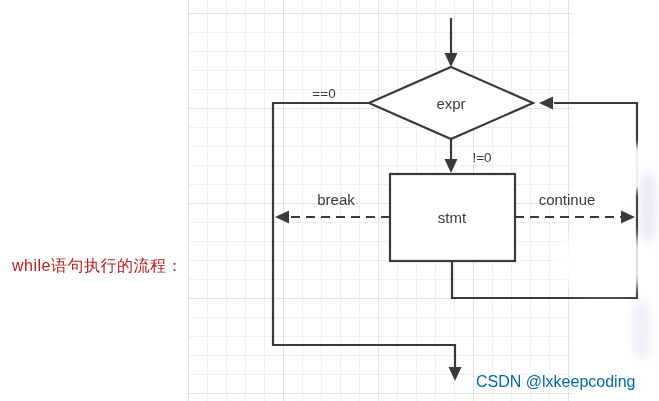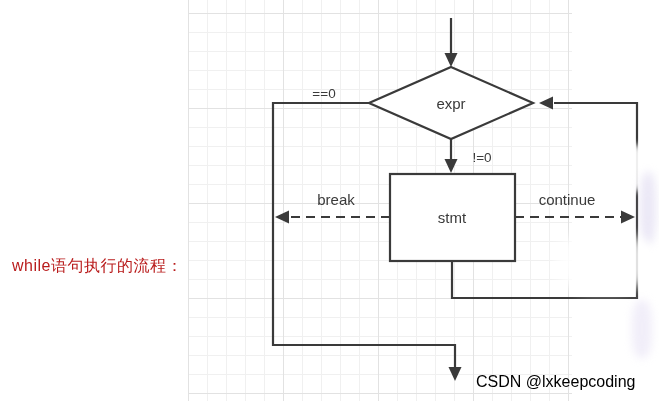--- a/index.html
+++ b/index.html
@@ -34,21 +34,21 @@
   .lbl{fill:#3a3a3a;stroke:none;font-family:"Liberation Sans","DejaVu Sans",sans-serif;}
   .lbl.big{font-size:15px;}
   .lbl.small{font-size:13.5px;}
   .smudge{position:absolute;pointer-events:none;}
   .smudge.white1{left:424px;top:144px;width:40px;height:48px;background:rgba(255,255,255,.92);border-radius:50%;filter:blur(3px);}
   .smudge.lav1{left:452px;top:172px;width:16px;height:72px;background:rgba(198,188,230,.35);border-radius:40%;filter:blur(4px);}
   .smudge.white2{left:368px;top:232px;width:96px;height:60px;background:rgba(255,255,255,.85);border-radius:40%;filter:blur(6px);}
   .smudge.lav2{left:444px;top:300px;width:20px;height:58px;background:rgba(203,193,234,.28);border-radius:40%;filter:blur(4px);}
   .watermark{
     position:absolute;left:476px;top:373px;
-    font-size:16px;color:#000000;white-space:nowrap;
+    font-size:16px;color:#0369a1;white-space:nowrap;
   }
 </style>
 </head>
 <body>
 
 <div class="canvas">
 
   <div class="caption">while语句执行的流程：</div>
 
   <div class="grid-area">

